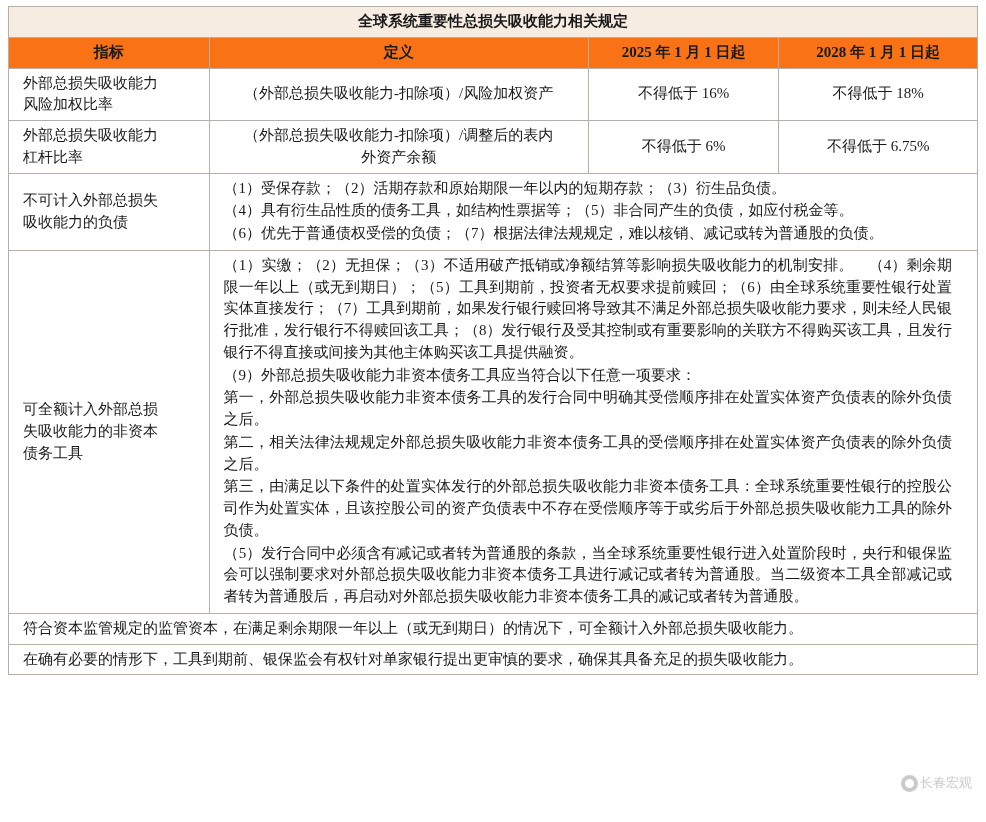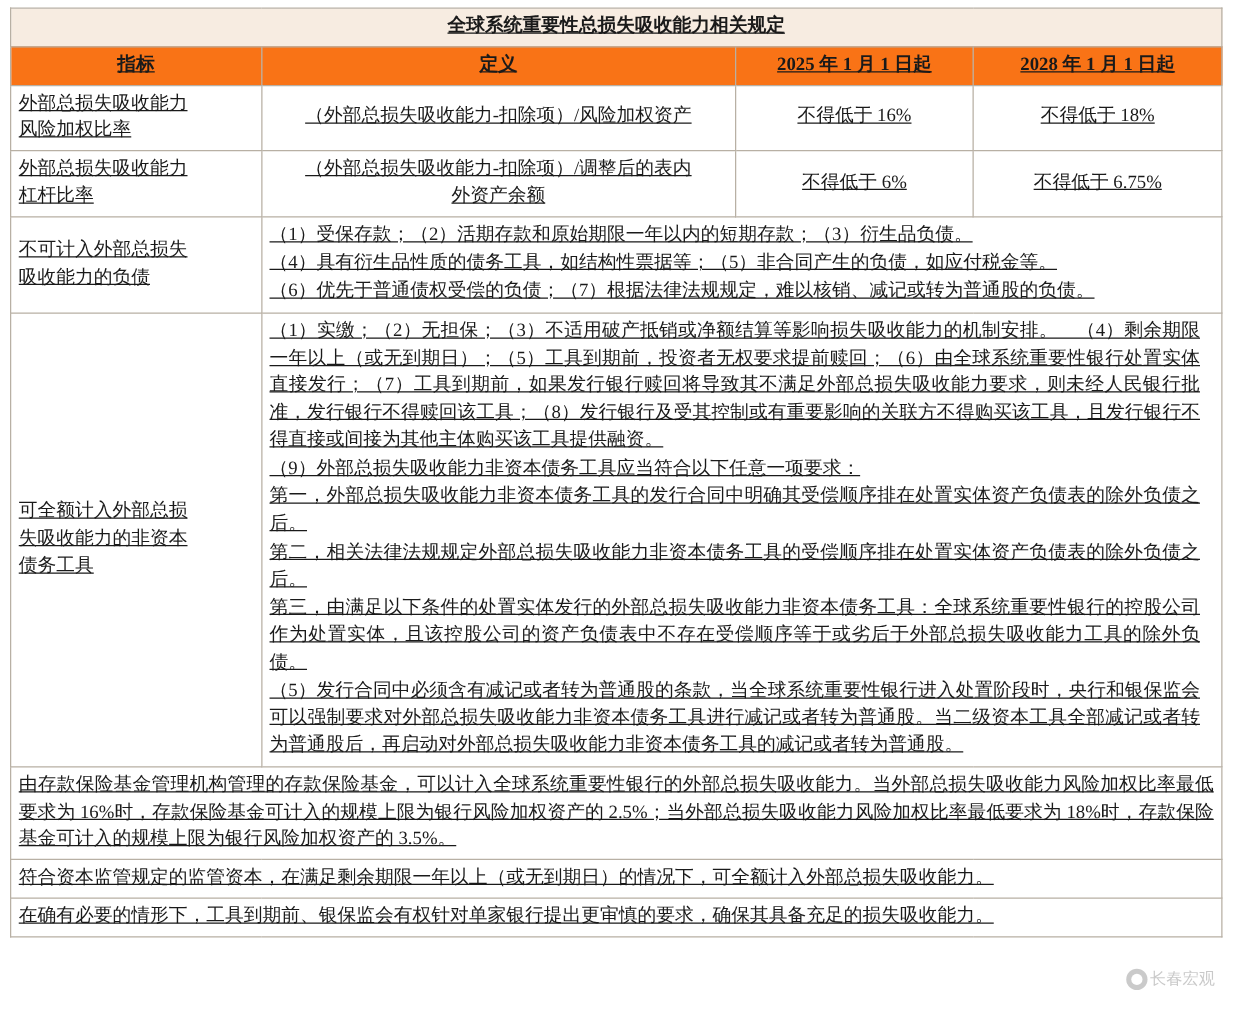--- a/index.html
+++ b/index.html
@@ -22,24 +22,23 @@
     padding: 4px 8px 0 8px;
   }
   table.reg {
     border-collapse: collapse;
     width: 970px;
     table-layout: fixed;
   }
   table.reg td, table.reg th {
     border: 1px solid #b8b0a4;
     vertical-align: middle;
-    padding: 4px 6px;
+    padding: 4px 14px;
     font-size: 15px;
     line-height: 1.45;
-    text-decoration: underline;
   }
   .title-row td {
     background: #f7ece1;
     text-align: center;
     font-weight: bold;
     font-size: 16px;
     padding: 6px 4px;
   }
   .head-row td {
     background: #f97316;
@@ -182,23 +181,20 @@
           <p class="para">（1）实缴；（2）无担保；（3）不适用破产抵销或净额结算等影响损失吸收能力的机制安排。　（4）剩余期限一年以上（或无到期日）；（5）工具到期前，投资者无权要求提前赎回；（6）由全球系统重要性银行处置实体直接发行；（7）工具到期前，如果发行银行赎回将导致其不满足外部总损失吸收能力要求，则未经人民银行批准，发行银行不得赎回该工具；（8）发行银行及受其控制或有重要影响的关联方不得购买该工具，且发行银行不得直接或间接为其他主体购买该工具提供融资。</p>
           <p class="para">（9）外部总损失吸收能力非资本债务工具应当符合以下任意一项要求：</p>
           <p class="para">第一，外部总损失吸收能力非资本债务工具的发行合同中明确其受偿顺序排在处置实体资产负债表的除外负债之后。</p>
           <p class="para">第二，相关法律法规规定外部总损失吸收能力非资本债务工具的受偿顺序排在处置实体资产负债表的除外负债之后。</p>
           <p class="para">第三，由满足以下条件的处置实体发行的外部总损失吸收能力非资本债务工具：全球系统重要性银行的控股公司作为处置实体，且该控股公司的资产负债表中不存在受偿顺序等于或劣后于外部总损失吸收能力工具的除外负债。</p>
           <p class="para">（5）发行合同中必须含有减记或者转为普通股的条款，当全球系统重要性银行进入处置阶段时，央行和银保监会可以强制要求对外部总损失吸收能力非资本债务工具进行减记或者转为普通股。当二级资本工具全部减记或者转为普通股后，再启动对外部总损失吸收能力非资本债务工具的减记或者转为普通股。</p>
         </td>
       </tr>
 
       <tr class="notes">
-        <td colspan="4">由存款保险基金管理机构管理的存款保险基金，可以计入全球系统重要性银行的外部总损失吸收能力。当外部总损失吸收能力风险加权比率最低要求为 16%时，存款保险基金可计入的规模上限为银行风险加权资产的 2.5%；当外部总损失吸收能力风险加权比率最低要求为 18%时，存款保险基金可计入的规模上限为银行风险加权资产的 3.5%。</td>
-      </tr>
-      <tr class="notes">
         <td colspan="4">符合资本监管规定的监管资本，在满足剩余期限一年以上（或无到期日）的情况下，可全额计入外部总损失吸收能力。</td>
       </tr>
       <tr class="notes">
         <td colspan="4">在确有必要的情形下，工具到期前、银保监会有权针对单家银行提出更审慎的要求，确保其具备充足的损失吸收能力。</td>
       </tr>
     </tbody>
   </table>
 
   <div class="watermark">
     <span class="wm-logo"></span>

